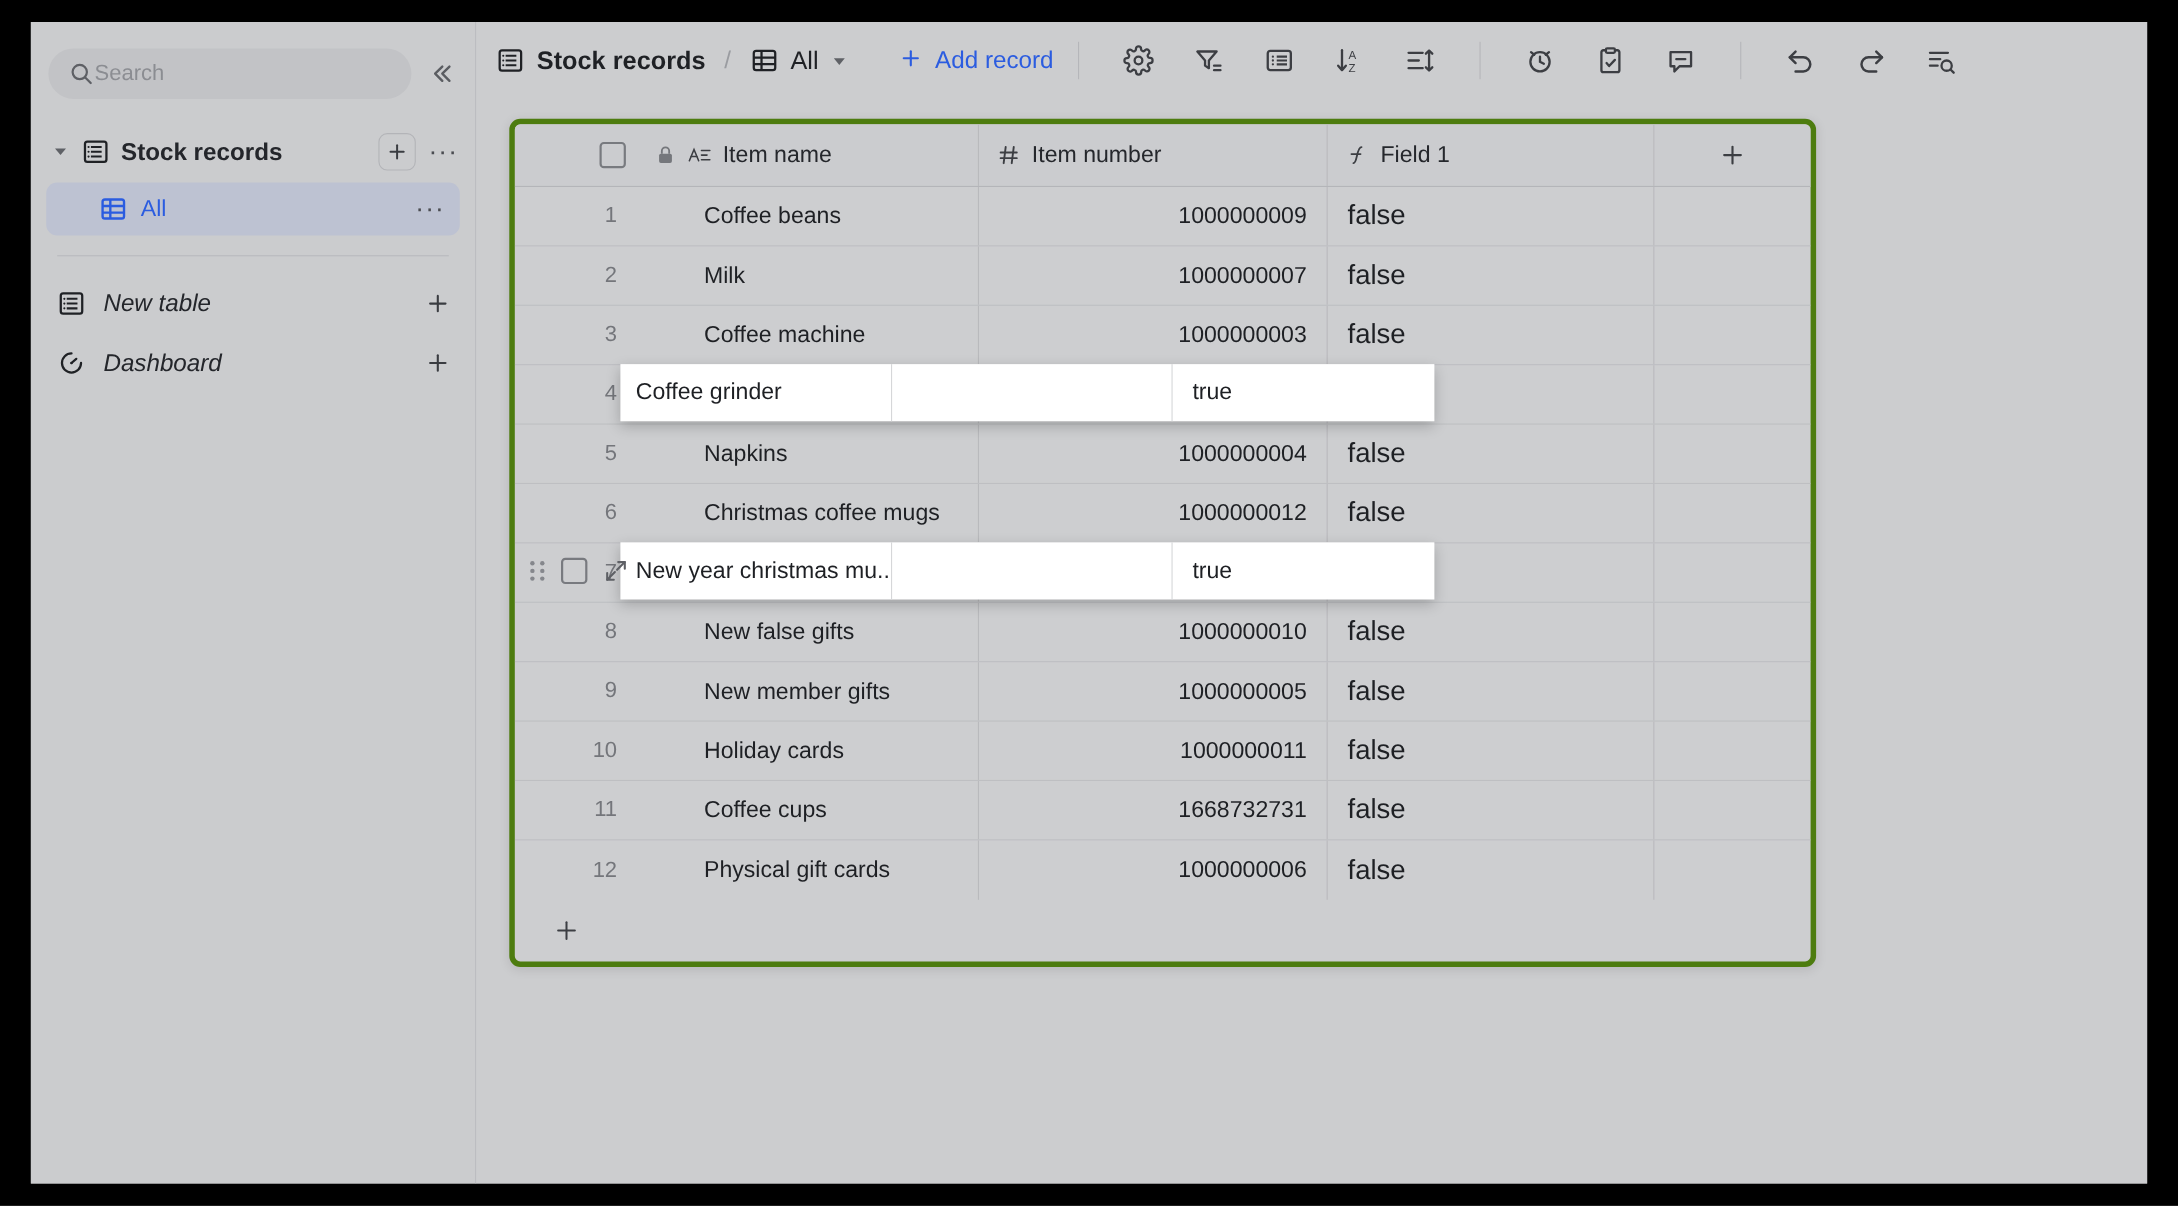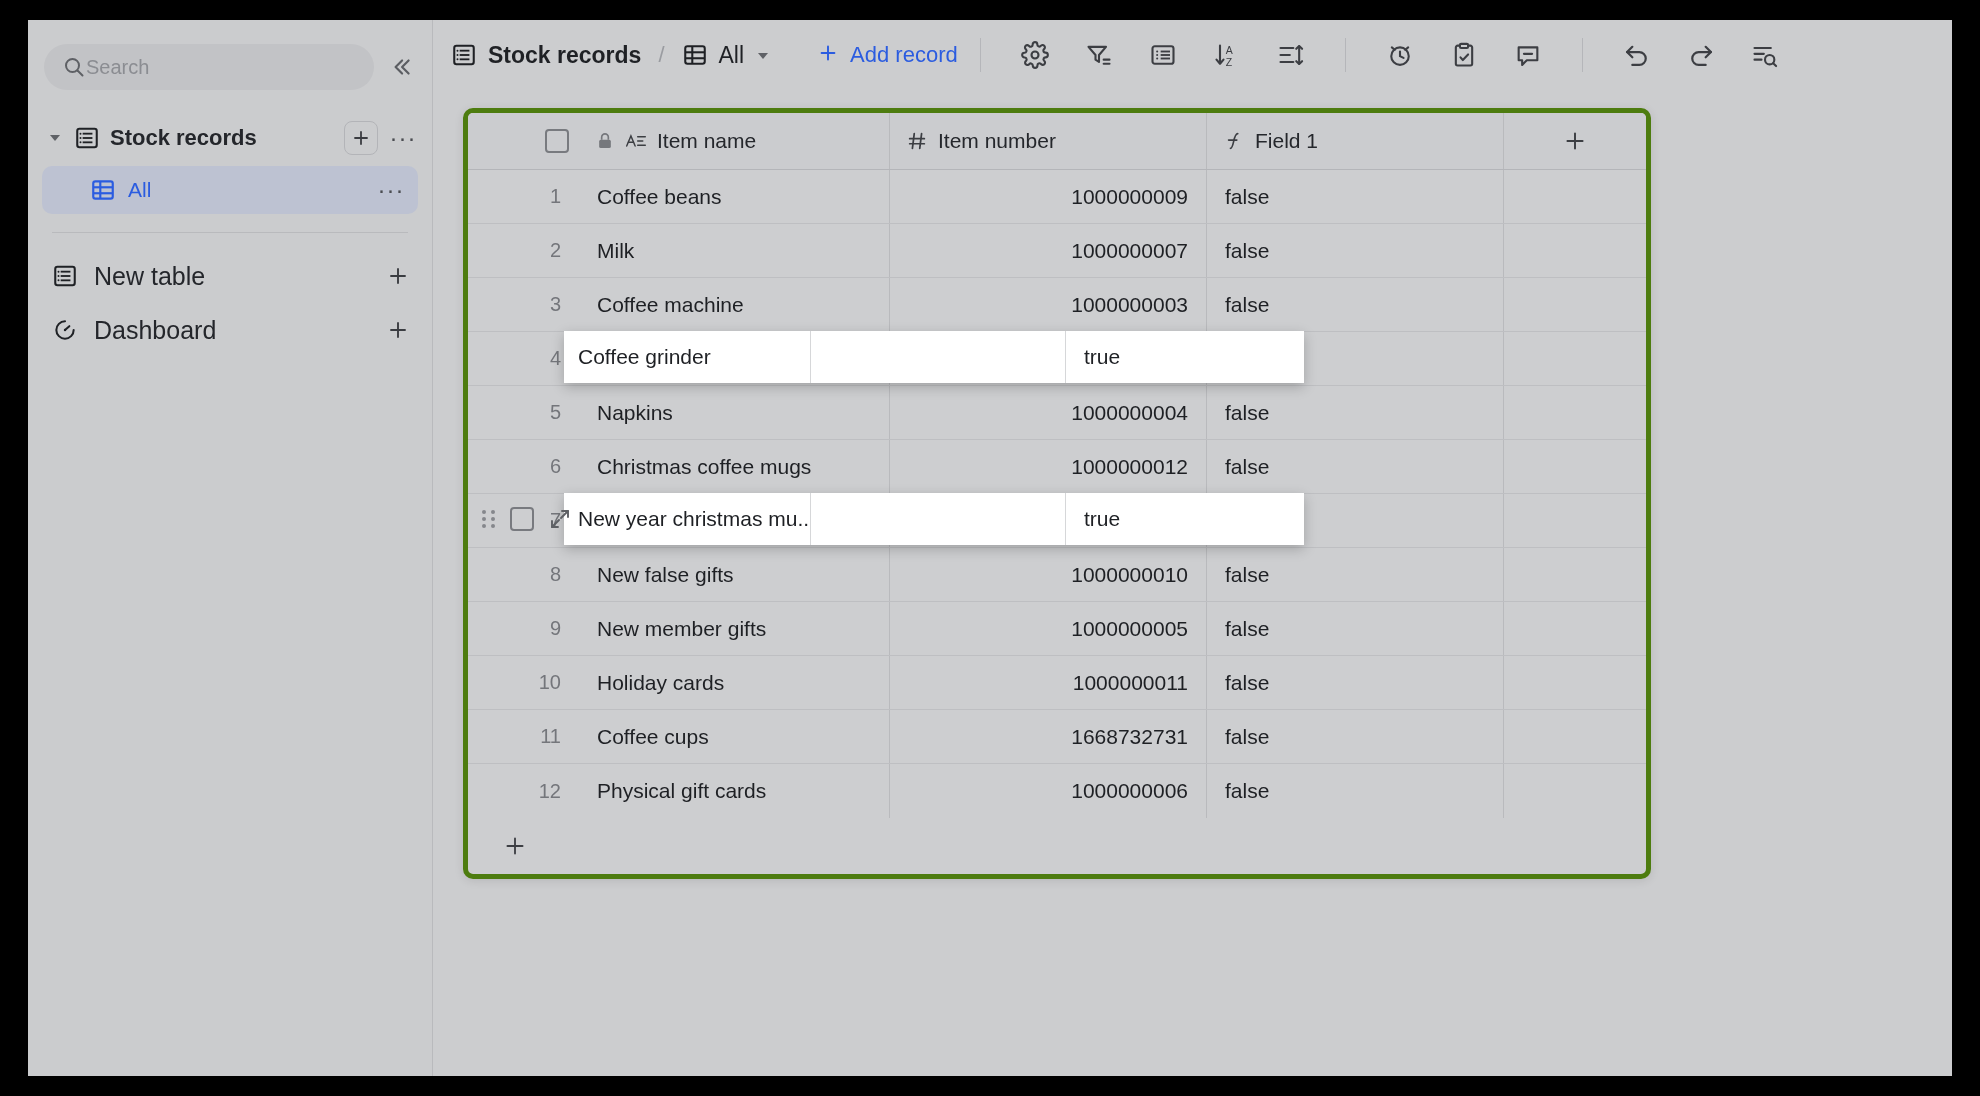--- a/index.html
+++ b/index.html
@@ -79,21 +79,21 @@
     padding: 0 12px 0 48px; cursor: pointer;
   }
   .view-row.active { background: #bdc2d2; }
   .view-row .vlabel { font-size: 21px; color: #2b5ce0; flex: 1; }
   .divider { height: 1px; background: #b9babd; margin: 18px 24px 0 24px; }
 
   .nav-row {
     display: flex; align-items: center; gap: 16px;
     height: 54px; padding: 0 18px 0 24px; cursor: pointer;
   }
-  .nav-row .nlabel { font-size: 25px; color: #24262b; flex: 1; }
+  .nav-row .nlabel { font-size: 22px; color: #24262b; flex: 1; font-style: italic; }
   .plus-plain {
     width: 32px; height: 32px; color: #3a3c41;
     display: flex; align-items: center; justify-content: center; cursor: pointer;
   }
   .nav-group { margin-top: 16px; }
 
   
   .main { flex: 1; height: 100%; position: relative; background: #cccdcf; }
 
   .toolbar {
@@ -139,23 +139,23 @@
   .c-add    { flex: 1; display: flex; align-items: center; justify-content: center; }
 
   .head-cell-txt { font-size: 21px; color: #25272c; display: flex; align-items: center; gap: 10px; }
   .checkbox-sq {
     width: 24px; height: 24px; border: 2px solid #787a7f; border-radius: 4px;
     cursor: pointer;
   }
   .body-row { border-bottom: 1px solid #bebfc2; }
   .body-row:last-of-type { border-bottom: none; }
   .rownum { font-size: 20px; color: #74767b; width: 100%; text-align: right; padding-right: 22px; }
-  .cell-name { font-size: 21px; color: #1e2024; padding-left: 0; }
+  .cell-name { font-size: 21px; color: #1e2024; padding-left: 0; margin-left: 43px; }
   .cell-num  { font-size: 21px; color: #1e2024; }
-  .cell-field{ font-size: 21px; color: #1e2024; }
+  .cell-field{ font-size: 25px; color: #1e2024; }
   .addrow { height: 56px; display: flex; align-items: center; padding-left: 34px; cursor: pointer; }
 
   
   .ov {
     position: absolute;
     left: 96px; width: 740px; height: 52px;
     background: #ffffff;
     box-shadow: 0 4px 12px rgba(0,0,0,0.22);
     display: flex; align-items: stretch; z-index: 5;
   }

